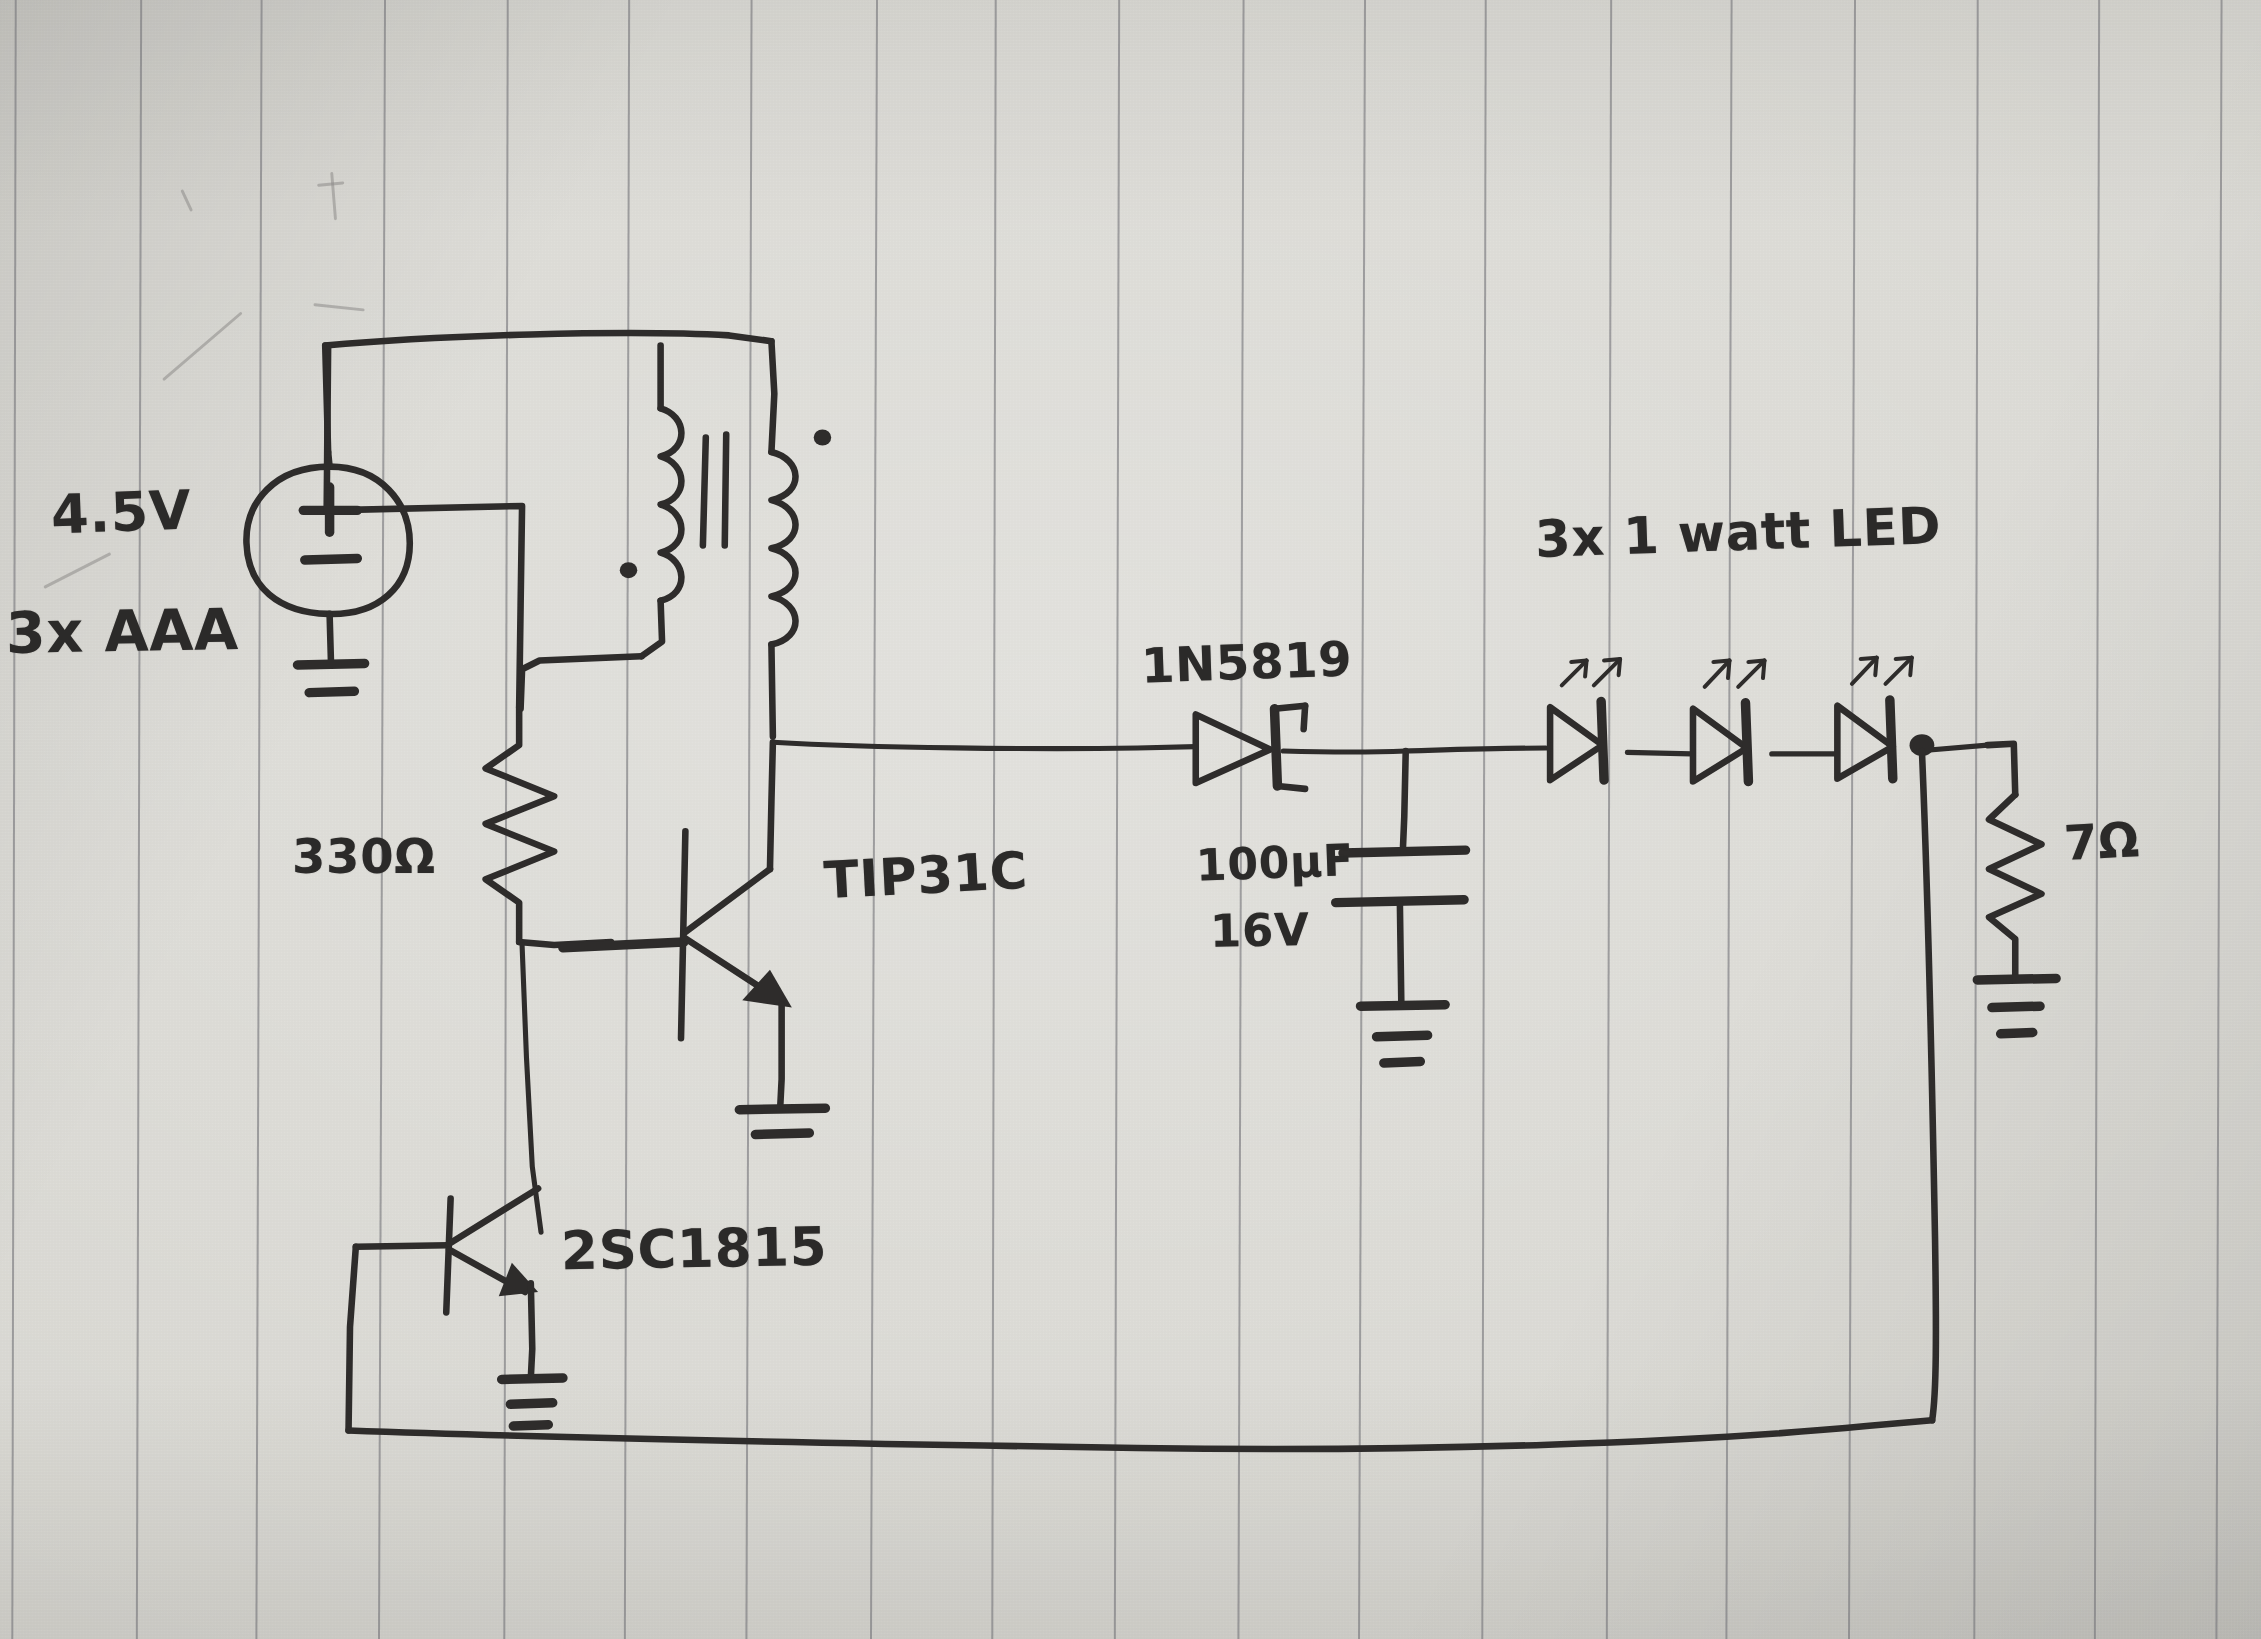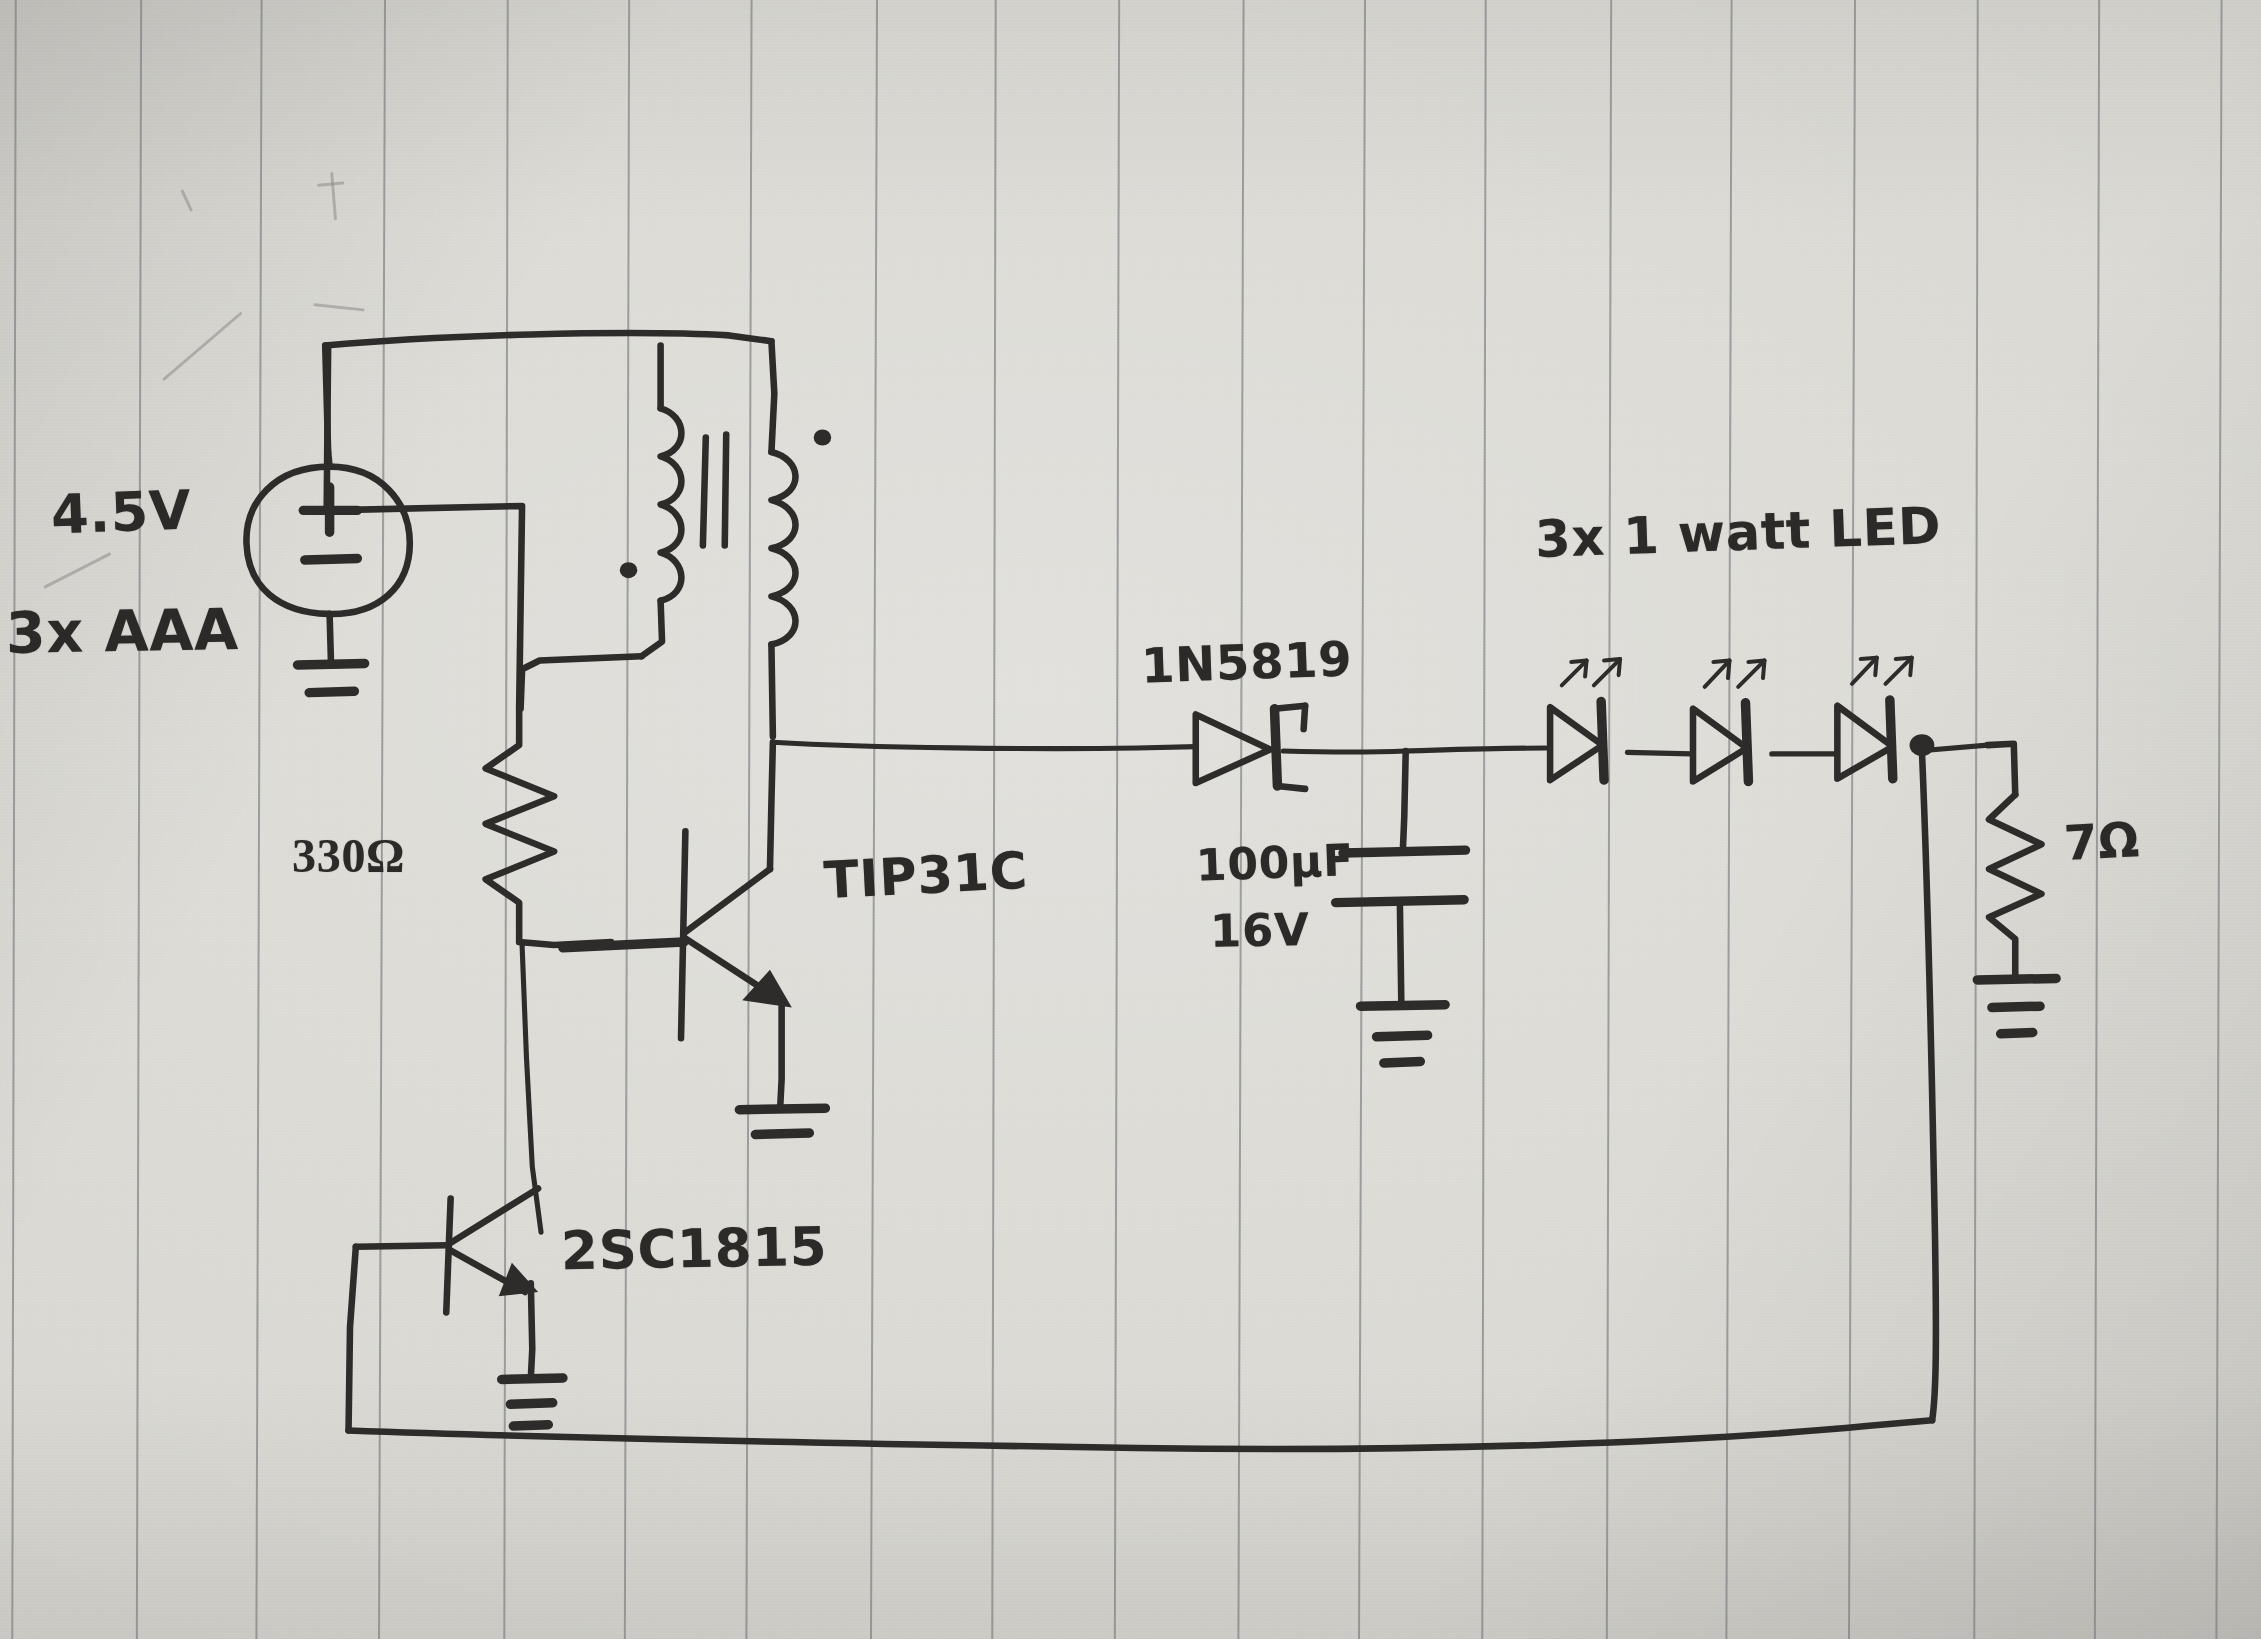--- a/index.html
+++ b/index.html
@@ -300,21 +300,21 @@
       <path class="ink wt" d="M478 1962
             C760 1972, 1160 1980, 1560 1986
             C1960 1992, 2330 1978, 2560 1956
             L2650 1948"></path>
     </g>
 
   </svg>
 
   <div class="lbl" style="left: 51px; top: 481px; font-size: 54px; transform: rotate(-2deg);">4.5V</div>
   <div class="lbl" style="left: 5.8px; top: 598px; font-size: 57px; transform: rotate(-1deg);">3x AAA</div>
-  <div class="lbl" style="left: 292px; top: 828px; font-size: 48px; transform: rotate(0deg); font-family: Liberation Serif, serif;">330Ω</div>
+  <div class="lbl" style="left: 292px; top: 828px; font-size: 48px; transform: rotate(0deg);">330Ω</div>
   <div class="lbl" style="left: 824px; top: 846px; font-size: 51px; transform: rotate(-3deg);">TIP31C</div>
   <div class="lbl" style="left: 561px; top: 1218px; font-size: 53px; transform: rotate(-1deg);">2SC1815</div>
   <div class="lbl" style="left: 1141px; top: 634px; font-size: 48px; transform: rotate(-2deg);">1N5819</div>
   <div class="lbl" style="left: 1196px; top: 837px; font-size: 44px; transform: rotate(-2deg);">100µF</div>
   <div class="lbl" style="left: 1210px; top: 904px; font-size: 45px; transform: rotate(-1deg);">16V</div>
   <div class="lbl" style="left: 1535px; top: 503px; font-size: 51px; transform: rotate(-2deg);">3x 1 watt LED</div>
   <div class="lbl" style="left: 2064px; top: 813px; font-size: 48px; transform: rotate(-3deg);">7Ω</div>
 
 </div>
 

